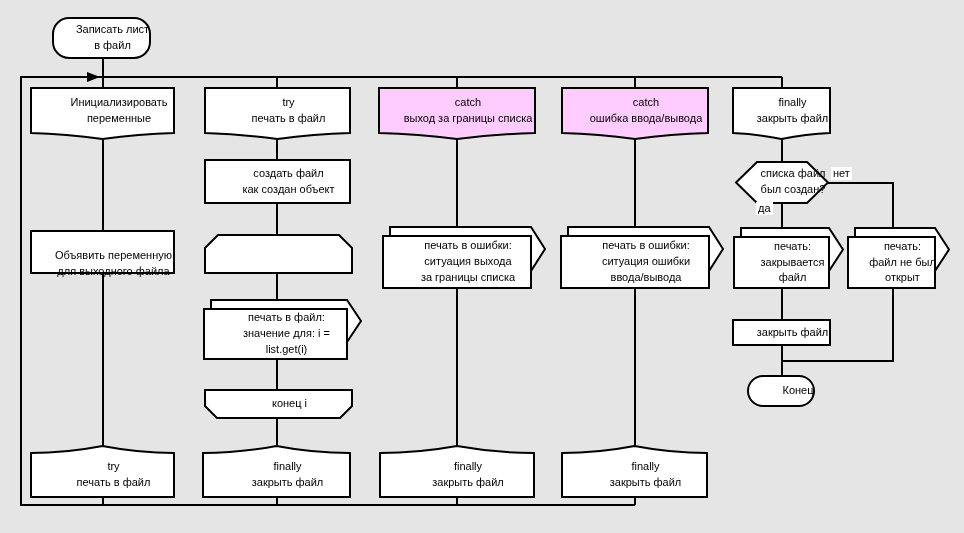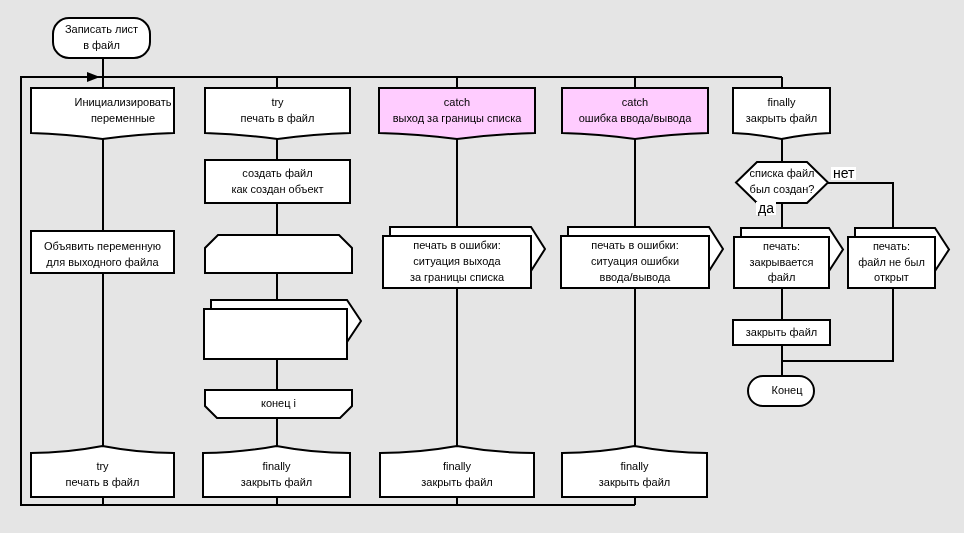--- a/index.html
+++ b/index.html
@@ -1,21 +1,21 @@
 <!DOCTYPE html>
 <html><head>
 <meta charset="utf-8">
 <style>
   html,body{margin:0;padding:0;background:#e5e5e5;}
   .canvas{position:relative;width:964px;height:533px;background:#e5e5e5;
           font-family:"Liberation Sans",sans-serif;overflow:hidden;}
   .canvas svg{position:absolute;left:0;top:0;}
   .lbl{position:absolute;display:flex;align-items:center;justify-content:center;
-       text-align:center;white-space:pre-wrap;font-size:11px;line-height:1.45;color:#000;}
-  .tag{position:absolute;font-size:14px;line-height:13px;background:#ffffff;
+       text-align:center;white-space:pre-wrap;font-size:11px;line-height:1.45;color:#000;padding-left:11px;}
+  .tag{position:absolute;font-size:11px;line-height:13px;background:#ffffff;
        padding:0 2px;color:#000;}
 </style>
 </head>
 <body>
 
 <div class="canvas">
 
   <svg width="964" height="533" viewBox="0 0 964 533">
     <g stroke="#000000" stroke-width="2" fill="none">
 
@@ -68,49 +68,52 @@
 
       <path d="M31,453 Q66,453 102.5,446 Q139,453 174,453 L174,497 L31,497 Z"></path>
       <path d="M203,453 Q239,453 276.5,446 Q313,453 350,453 L350,497 L203,497 Z"></path>
       <path d="M380,453 Q418,453 457,446 Q496,453 534,453 L534,497 L380,497 Z"></path>
       <path d="M562,453 Q598,453 634.5,446 Q671,453 707,453 L707,497 L562,497 Z"></path>
     </g>
   </svg>
 
   <div class="lbl" style="left:53px;top:18px;width:97px;height:40px">Записать лист
 в файл</div>
-  <div class="lbl" style="left:46px;top:88px;width:154px;height:45px">Инициализировать
+  <div class="lbl" style="left:31px;top:88px;width:154px;height:45px">Инициализировать
 переменные</div>
   <div class="lbl" style="left:205px;top:88px;width:145px;height:45px">try
 печать в файл</div>
   <div class="lbl" style="left:379px;top:88px;width:156px;height:45px">catch
 выход за границы списка</div>
   <div class="lbl" style="left:562px;top:88px;width:146px;height:45px">catch
 ошибка ввода/вывода</div>
   <div class="lbl" style="left:733px;top:88px;width:97px;height:45px">finally
 закрыть файл</div>
 
   <div class="lbl" style="left:205px;top:160px;width:145px;height:43px">создать файл
 как создан объект</div>
-  <div class="lbl" style="left:31px;top:234px;width:143px;height:42px">Объявить переменную
+  <div class="lbl" style="left:31px;top:243px;width:143px;height:42px">Объявить переменную
 для выходного файла</div>
   <div class="lbl" style="left:383px;top:236px;width:148px;height:52px">печать в ошибки:
 ситуация выхода
 за границы списка</div>
   <div class="lbl" style="left:561px;top:236px;width:148px;height:52px">печать в ошибки:
 ситуация ошибки
 ввода/вывода</div>
   <div class="lbl" style="left:736px;top:161px;width:92px;height:42px">списка файл
 был создан?</div>
   <div class="lbl" style="left:734px;top:237px;width:95px;height:51px">печать:
 закрывается
 файл</div>
   <div class="lbl" style="left:848px;top:237px;width:87px;height:51px">печать:
 файл не был
 открыт</div>
+  <div class="lbl" style="left:204px;top:309px;width:143px;height:50px">печать в файл:
+значение для: i =
+list.get(i)</div>
   <div class="lbl" style="left:733px;top:320px;width:97px;height:25px">закрыть файл</div>
   <div class="lbl" style="left:205px;top:390px;width:147px;height:28px">конец i</div>
   <div class="lbl" style="left:748px;top:376px;width:78px;height:30px">Конец</div>
 
   <div class="lbl" style="left:31px;top:453px;width:143px;height:44px">try
 печать в файл</div>
   <div class="lbl" style="left:203px;top:453px;width:147px;height:44px">finally
 закрыть файл</div>
   <div class="lbl" style="left:380px;top:453px;width:154px;height:44px">finally
 закрыть файл</div>

